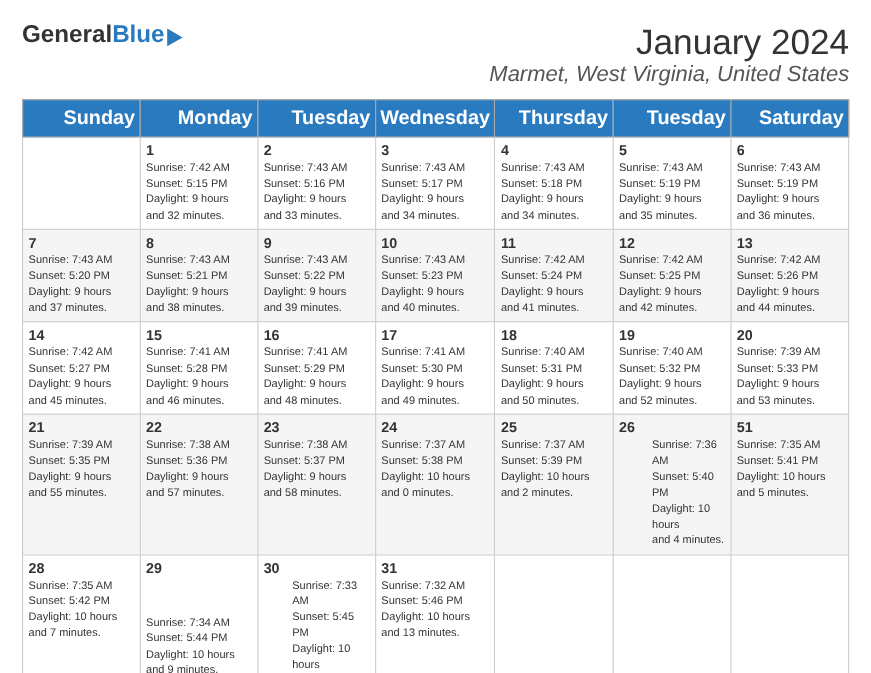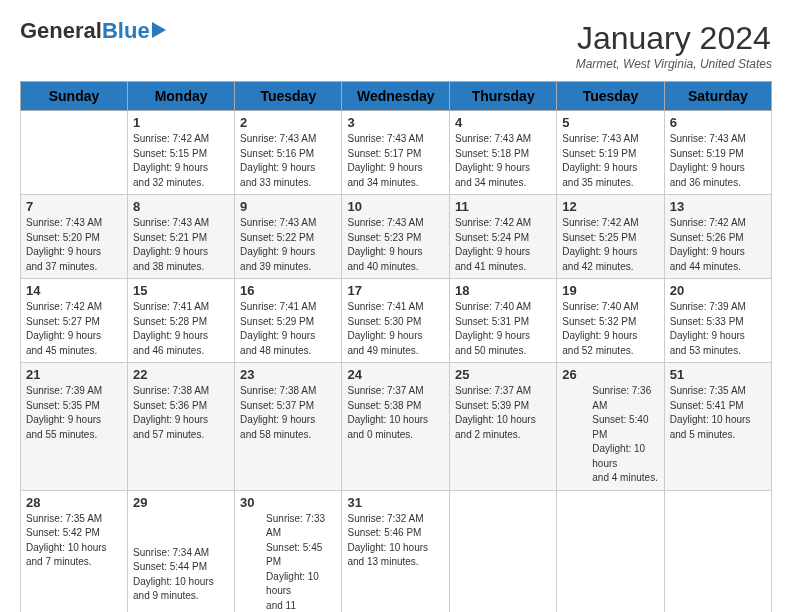--- a/index.html
+++ b/index.html
@@ -32,45 +32,45 @@
       width: 0;
       height: 0;
       border-top: 8px solid transparent;
       border-bottom: 8px solid transparent;
       border-left: 14px solid #2a7abf;
       margin-left: 2px;
       margin-top: -2px;
     }
     .logo-row {
       display: flex;
-      align-items: center;
+      align-items: flex-end;
     }
     .title-block {
-      text-align: center;
+      text-align: right;
     }
     .title-block h1 {
       font-size: 32px;
       font-weight: normal;
       color: #333;
     }
     .title-block .subtitle {
-      font-size: 12px;
+      font-size: 20px;
       color: #555;
       font-style: italic;
     }
     .calendar {
       width: 100%;
       border-collapse: collapse;
     }
     .calendar th {
       background: #2a7abf;
-      color: #000000;
-      font-size: 14px;
+      color: #ffffff;
+      font-size: 18px;
       padding: 6px 4px;
-      text-align: center;
+      text-align: right;
       border: 1px solid #aaa;
     }
     .calendar td {
       vertical-align: top;
       border: 1px solid #ccc;
       padding: 4px 5px;
       width: 108px;
       min-height: 90px;
       font-size: 10.5px;
       color: #333;

